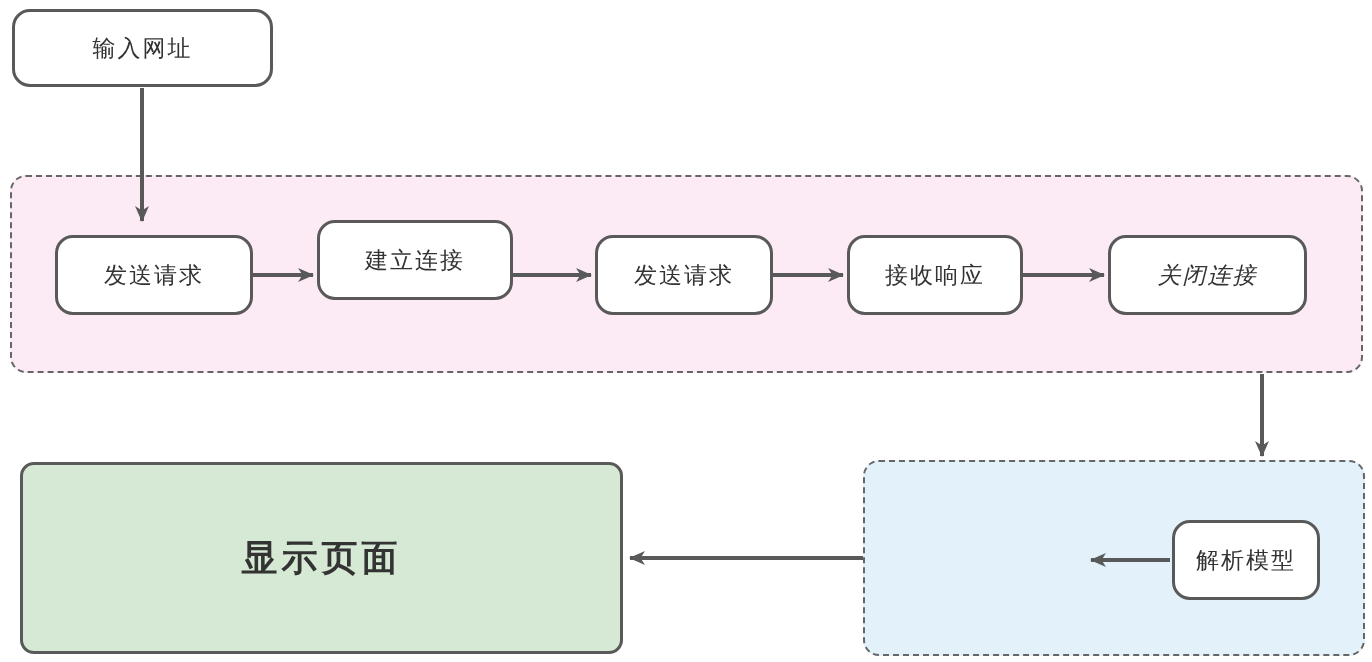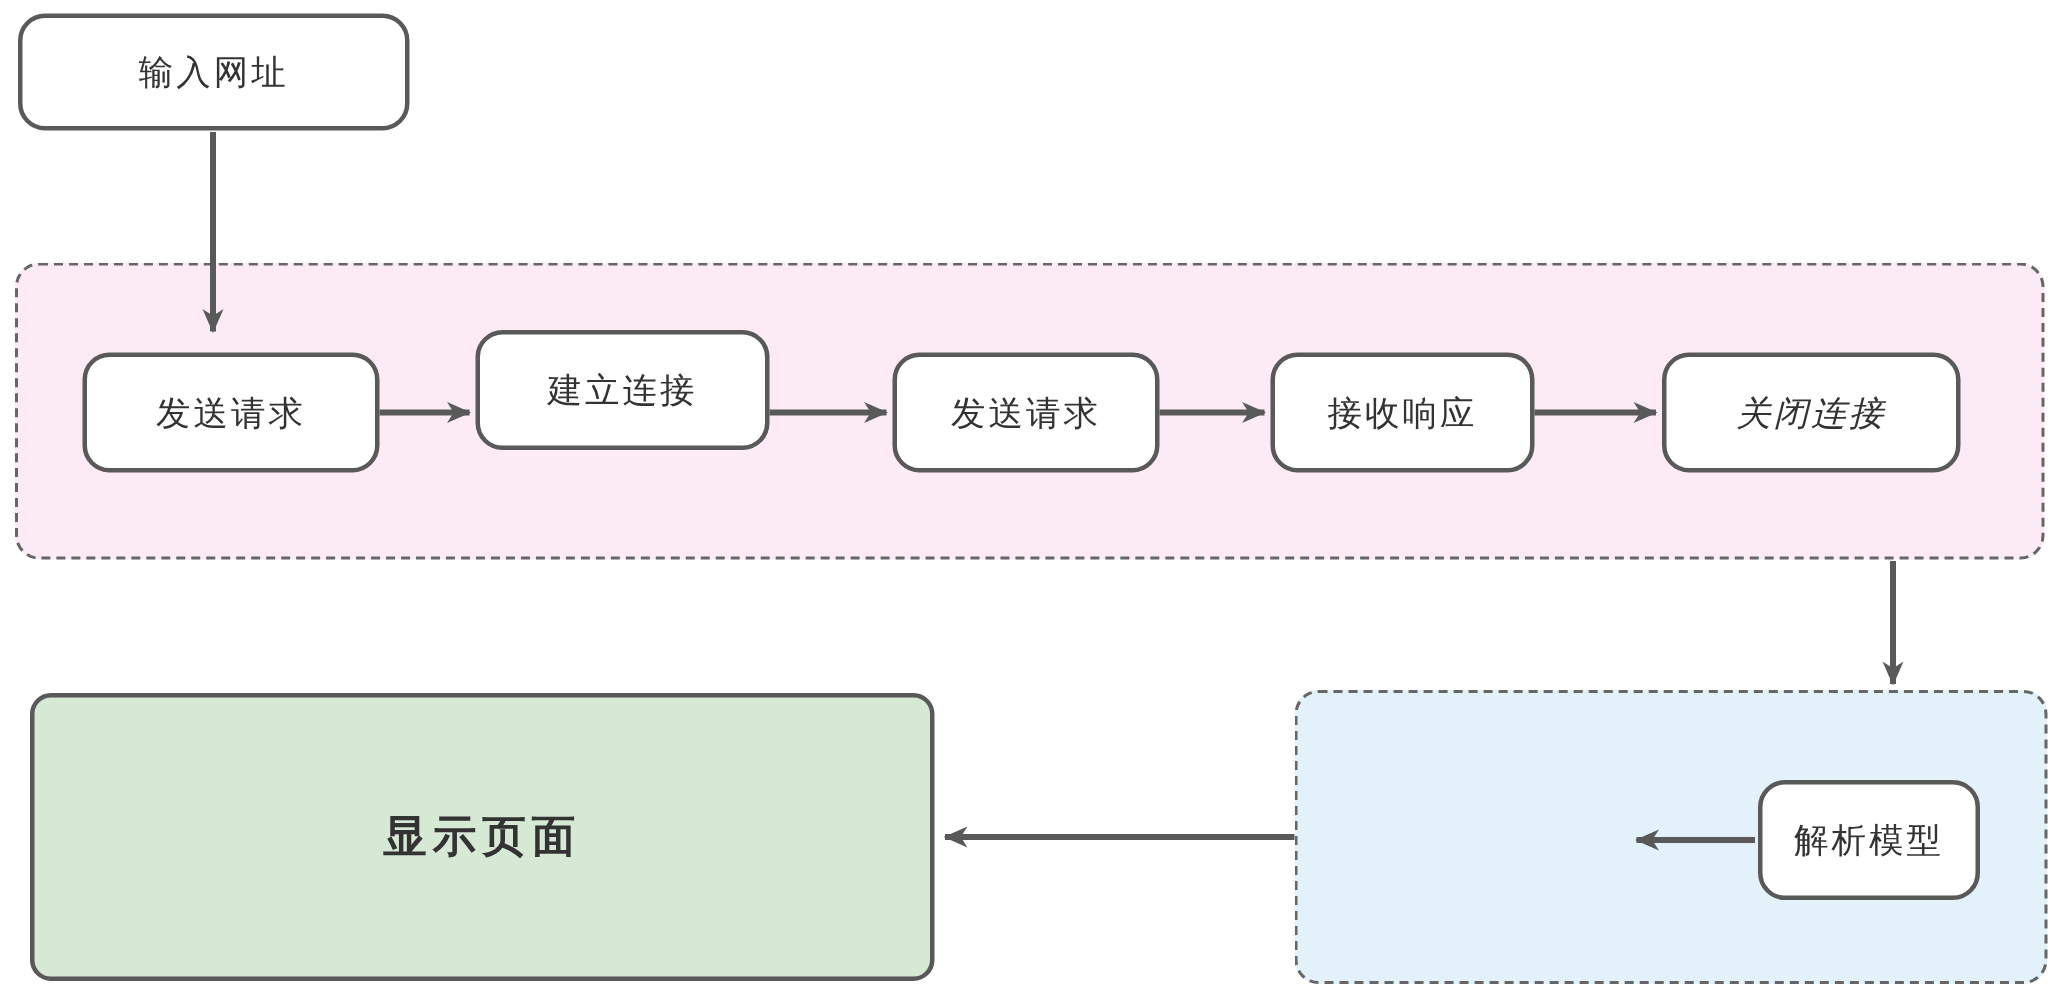--- a/index.html
+++ b/index.html
@@ -46,21 +46,21 @@
     display: flex;
     align-items: center;
     justify-content: center;
     color: var(--text);
     font-size: 23px;
     letter-spacing: 2px;
   }
   .node.big {
     background: var(--display-page-fill);
     border-radius: 14px;
-    font-size: 29px;
+    font-size: 36px;
     font-weight: bold;
     letter-spacing: 4px;
   }
 </style>
 </head>
 <body>
 
 <div class="canvas">
 
   <div class="group network" style="left:10px; top:175px; width:1353px; height:198px;"></div>

